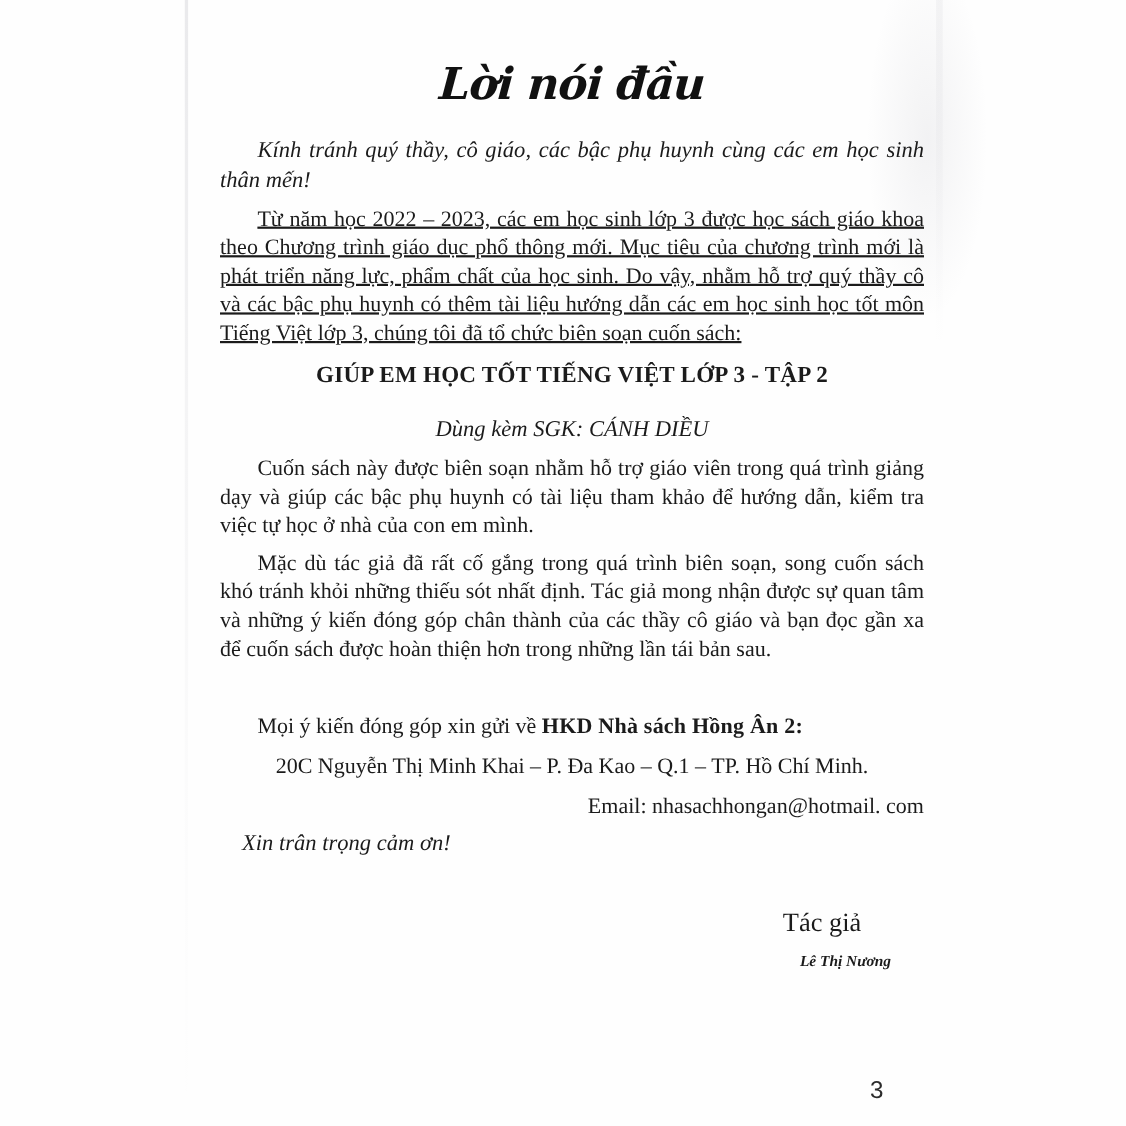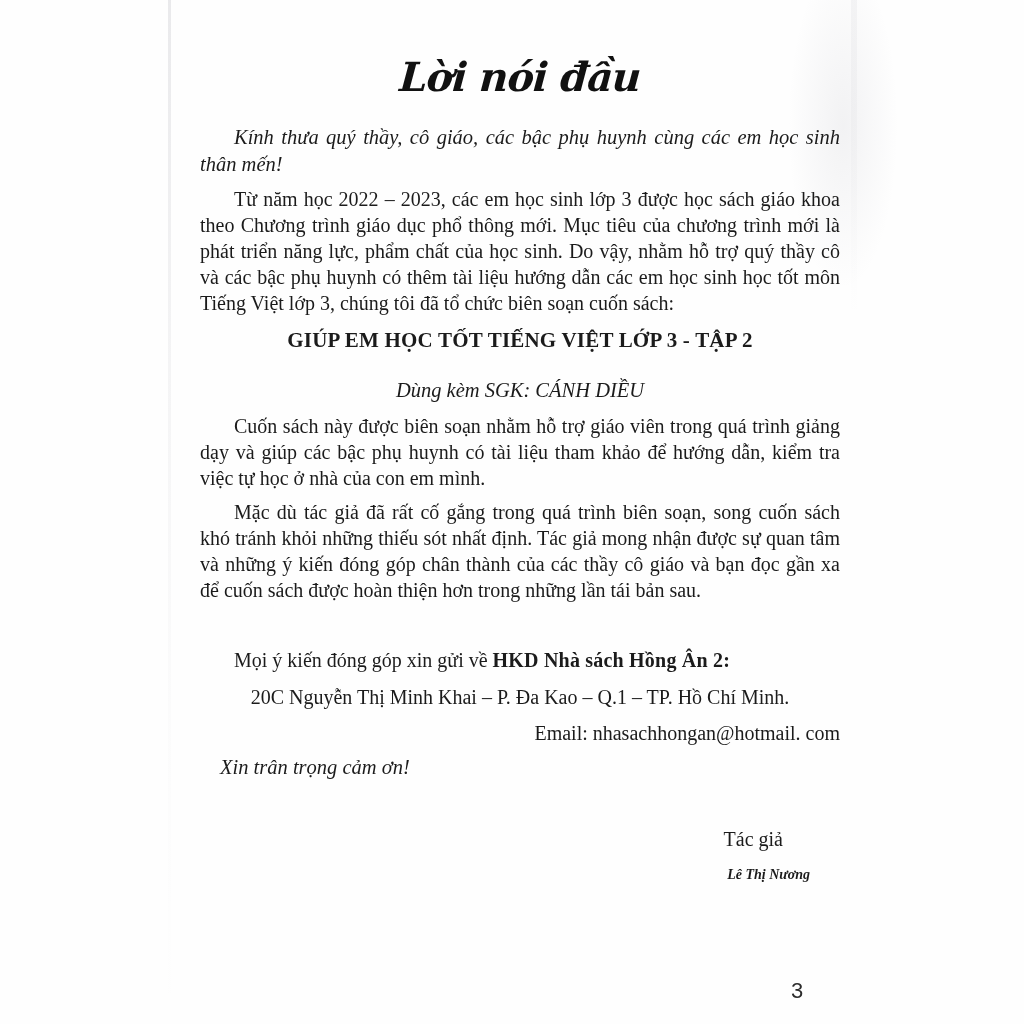--- a/index.html
+++ b/index.html
@@ -47,21 +47,21 @@
   .greeting{
     margin-top:24px;
     font-style:italic;
     font-size:20.5px;line-height:27px;
     text-align:justify;text-indent:34px;
   }
   .body-par{
     font-size:20px;line-height:26px;
     text-align:justify;text-indent:34px;
   }
-  .par-intro{margin-top:8px;}
+  .par-intro{margin-top:8px;text-decoration:underline;}
   .book-title{
     margin-top:11px;
     text-align:center;font-weight:bold;
     font-size:21px;line-height:26px;
     letter-spacing:.2px;
   }
   .book-subtitle{
     margin-top:24px;
     text-align:center;font-weight:normal;font-style:italic;
     font-size:20.5px;line-height:26px;
@@ -86,21 +86,21 @@
   }
   .thanks{
     margin-top:8px;
     font-style:italic;
     font-size:20.5px;line-height:26px;
     text-indent:20px;
   }
   .signature{margin-top:46px;}
   .sig-role{
     text-align:right;padding-right:57px;
-    font-size:20px;line-height:26px;margin-top:38px;
+    font-size:24px;line-height:26px;margin-top:38px;
   }
   .sig-name{
     margin-top:9px;
     text-align:right;padding-right:30px;
     font-weight:bold;font-style:italic;
     font-size:14px;line-height:27px;
   }
   .page-number{
     position:absolute;left:791px;top:978px;
     font-family:"Liberation Sans", sans-serif;
@@ -111,21 +111,21 @@
 <body>
 
 <div class="scan-canvas">
   <div class="edge-left"></div>
   <div class="smudge-topright"></div>
   <div class="band-right"></div>
 
   <div class="content">
     <p class="title">Lời nói đầu</p>
 
-    <p class="greeting">Kính thưa quý thầy, cô giáo, các bậc phụ huynh cùng các em học sinh thân mến!</p>
+    <p class="greeting">Kính tránh quý thầy, cô giáo, các bậc phụ huynh cùng các em học sinh thân mến!</p>
 
     <p class="body-par par-intro">Từ năm học 2022 – 2023, các em học sinh lớp 3 được học sách giáo khoa theo Chương trình giáo dục phổ thông mới. Mục tiêu của chương trình mới là phát triển năng lực, phẩm chất của học sinh. Do vậy, nhằm hỗ trợ quý thầy cô và các bậc phụ huynh có thêm tài liệu hướng dẫn các em học sinh học tốt môn Tiếng Việt lớp 3, chúng tôi đã tổ chức biên soạn cuốn sách:</p>
 
     <p class="book-title">GIÚP EM HỌC TỐT TIẾNG VIỆT LỚP 3 - TẬP 2</p>
     <p class="book-subtitle">Dùng kèm SGK: CÁNH DIỀU</p>
 
     <p class="body-par par-purpose">Cuốn sách này được biên soạn nhằm hỗ trợ giáo viên trong quá trình giảng dạy và giúp các bậc phụ huynh có tài liệu tham khảo để hướng dẫn, kiểm tra việc tự học ở nhà của con em mình.</p>
 
     <p class="body-par par-apology">Mặc dù tác giả đã rất cố gắng trong quá trình biên soạn, song cuốn sách khó tránh khỏi những thiếu sót nhất định. Tác giả mong nhận được sự quan tâm và những ý kiến đóng góp chân thành của các thầy cô giáo và bạn đọc gần xa để cuốn sách được hoàn thiện hơn trong những lần tái bản sau.</p>
 

